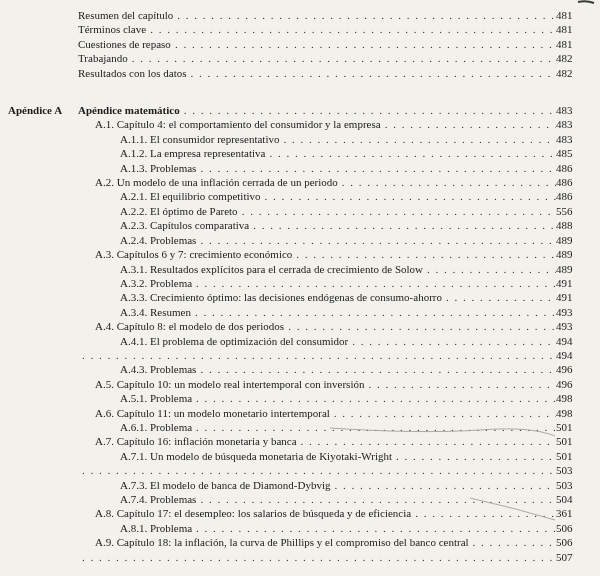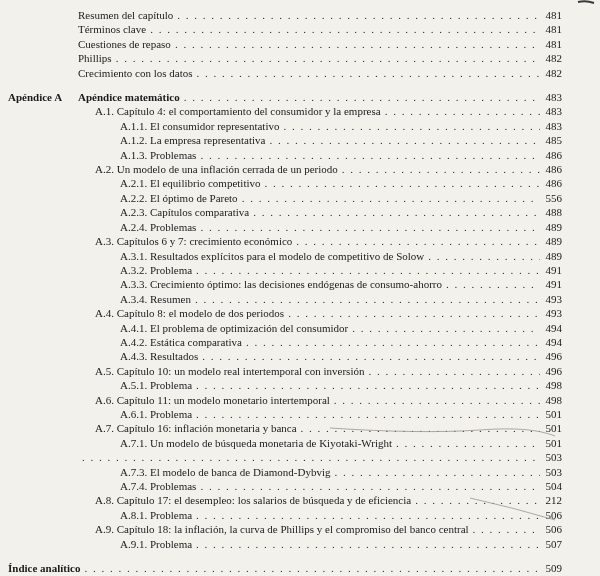--- a/index.html
+++ b/index.html
@@ -10,34 +10,34 @@
     width: 600px;
     height: 576px;
     background: #f2f1ec;
     font-family: "Liberation Serif", "DejaVu Serif", serif;
     color: #1b1b1b;
     overflow: hidden;
     position: relative;
   }
   .page {
     position: relative;
-    padding: 8px 38px 0 8px;
+    padding: 8px 22px 0 8px;
     box-sizing: border-box;
     width: 600px;
     height: 534px;
   }
   .toc-row {
     display: flex;
     align-items: baseline;
     font-size: 11px;
     line-height: 14.4px;
     white-space: nowrap;
   }
   .toc-row.gap {
-    margin-top: 10px;
+    margin-top: 23px;
   }
   .side {
     flex: 0 0 70px;
     font-weight: bold;
   }
   .title {
     flex: 0 0 auto;
     white-space: nowrap;
   }
   .level-2 .title { padding-left: 17px; }
@@ -47,21 +47,20 @@
     flex: 1 1 auto;
     overflow: hidden;
     white-space: nowrap;
     letter-spacing: 1.5px;
     padding: 0 3px 0 4px;
     color: #2a2a2a;
   }
   .pagenum {
     flex: 0 0 auto;
     min-width: 22px;
-    text-align: right;
   }
   .artifacts {
     position: absolute;
     top: 0;
     left: 0;
     width: 600px;
     height: 576px;
     pointer-events: none;
   }
 </style>
@@ -83,27 +82,27 @@
         <span class="pagenum">481</span>
       </div>
       <div class="toc-row level-1">
         <span class="side"></span>
         <span class="title">Cuestiones de repaso</span>
         <span class="leader">. . . . . . . . . . . . . . . . . . . . . . . . . . . . . . . . . . . . . . . . . . . . . . . . . . . . . . . . . . . . . . . . . . . . . . . . . . . . . . . . . . . . . . . . . . . . . . . . . . . . . . . . . . . . . . . . . . . . . . . . . . . . . . . . . . . . . . . . . . . . . . . . . . . . . . . . . . . . . . . . . . . . . . . . . . . . . . . . . . . . . . . . . . . . . . . . . . . . . . . . . . . . . . . . . . . . . . . . . . . . </span>
         <span class="pagenum">481</span>
       </div>
       <div class="toc-row level-1">
         <span class="side"></span>
-        <span class="title">Phillips</span>
+        <span class="title">Trabajando</span>
         <span class="leader">. . . . . . . . . . . . . . . . . . . . . . . . . . . . . . . . . . . . . . . . . . . . . . . . . . . . . . . . . . . . . . . . . . . . . . . . . . . . . . . . . . . . . . . . . . . . . . . . . . . . . . . . . . . . . . . . . . . . . . . . . . . . . . . . . . . . . . . . . . . . . . . . . . . . . . . . . . . . . . . . . . . . . . . . . . . . . . . . . . . . . . . . . . . . . . . . . . . . . . . . . . . . . . . . . . . . . . . . . . . . </span>
         <span class="pagenum">482</span>
       </div>
       <div class="toc-row level-1">
         <span class="side"></span>
-        <span class="title">Crecimiento con los datos</span>
+        <span class="title">Resultados con los datos</span>
         <span class="leader">. . . . . . . . . . . . . . . . . . . . . . . . . . . . . . . . . . . . . . . . . . . . . . . . . . . . . . . . . . . . . . . . . . . . . . . . . . . . . . . . . . . . . . . . . . . . . . . . . . . . . . . . . . . . . . . . . . . . . . . . . . . . . . . . . . . . . . . . . . . . . . . . . . . . . . . . . . . . . . . . . . . . . . . . . . . . . . . . . . . . . . . . . . . . . . . . . . . . . . . . . . . . . . . . . . . . . . . . . . . . </span>
         <span class="pagenum">482</span>
       </div>
       <div class="toc-row level-1 bold gap">
         <span class="side">Apéndice A</span>
         <span class="title">Apéndice matemático</span>
         <span class="leader">. . . . . . . . . . . . . . . . . . . . . . . . . . . . . . . . . . . . . . . . . . . . . . . . . . . . . . . . . . . . . . . . . . . . . . . . . . . . . . . . . . . . . . . . . . . . . . . . . . . . . . . . . . . . . . . . . . . . . . . . . . . . . . . . . . . . . . . . . . . . . . . . . . . . . . . . . . . . . . . . . . . . . . . . . . . . . . . . . . . . . . . . . . . . . . . . . . . . . . . . . . . . . . . . . . . . . . . . . . . . </span>
         <span class="pagenum">483</span>
       </div>
       <div class="toc-row level-2">
@@ -161,21 +160,21 @@
         <span class="pagenum">489</span>
       </div>
       <div class="toc-row level-2">
         <span class="side"></span>
         <span class="title">A.3. Capítulos 6 y 7: crecimiento económico</span>
         <span class="leader">. . . . . . . . . . . . . . . . . . . . . . . . . . . . . . . . . . . . . . . . . . . . . . . . . . . . . . . . . . . . . . . . . . . . . . . . . . . . . . . . . . . . . . . . . . . . . . . . . . . . . . . . . . . . . . . . . . . . . . . . . . . . . . . . . . . . . . . . . . . . . . . . . . . . . . . . . . . . . . . . . . . . . . . . . . . . . . . . . . . . . . . . . . . . . . . . . . . . . . . . . . . . . . . . . . . . . . . . . . . . </span>
         <span class="pagenum">489</span>
       </div>
       <div class="toc-row level-3">
         <span class="side"></span>
-        <span class="title">A.3.1. Resultados explícitos para el modelo de competitivo de Solow</span>
+        <span class="title">A.3.1. Resultados explícitos para el cerrada de crecimiento de Solow</span>
         <span class="leader">. . . . . . . . . . . . . . . . . . . . . . . . . . . . . . . . . . . . . . . . . . . . . . . . . . . . . . . . . . . . . . . . . . . . . . . . . . . . . . . . . . . . . . . . . . . . . . . . . . . . . . . . . . . . . . . . . . . . . . . . . . . . . . . . . . . . . . . . . . . . . . . . . . . . . . . . . . . . . . . . . . . . . . . . . . . . . . . . . . . . . . . . . . . . . . . . . . . . . . . . . . . . . . . . . . . . . . . . . . . . </span>
         <span class="pagenum">489</span>
       </div>
       <div class="toc-row level-3">
         <span class="side"></span>
         <span class="title">A.3.2. Problema</span>
         <span class="leader">. . . . . . . . . . . . . . . . . . . . . . . . . . . . . . . . . . . . . . . . . . . . . . . . . . . . . . . . . . . . . . . . . . . . . . . . . . . . . . . . . . . . . . . . . . . . . . . . . . . . . . . . . . . . . . . . . . . . . . . . . . . . . . . . . . . . . . . . . . . . . . . . . . . . . . . . . . . . . . . . . . . . . . . . . . . . . . . . . . . . . . . . . . . . . . . . . . . . . . . . . . . . . . . . . . . . . . . . . . . . </span>
         <span class="pagenum">491</span>
       </div>
       <div class="toc-row level-3">
@@ -197,27 +196,26 @@
         <span class="pagenum">493</span>
       </div>
       <div class="toc-row level-3">
         <span class="side"></span>
         <span class="title">A.4.1. El problema de optimización del consumidor</span>
         <span class="leader">. . . . . . . . . . . . . . . . . . . . . . . . . . . . . . . . . . . . . . . . . . . . . . . . . . . . . . . . . . . . . . . . . . . . . . . . . . . . . . . . . . . . . . . . . . . . . . . . . . . . . . . . . . . . . . . . . . . . . . . . . . . . . . . . . . . . . . . . . . . . . . . . . . . . . . . . . . . . . . . . . . . . . . . . . . . . . . . . . . . . . . . . . . . . . . . . . . . . . . . . . . . . . . . . . . . . . . . . . . . . </span>
         <span class="pagenum">494</span>
       </div>
       <div class="toc-row level-3">
         <span class="side"></span>
-        <span class="title">A.4.2. Estática comparativa</span>
         <span class="leader">. . . . . . . . . . . . . . . . . . . . . . . . . . . . . . . . . . . . . . . . . . . . . . . . . . . . . . . . . . . . . . . . . . . . . . . . . . . . . . . . . . . . . . . . . . . . . . . . . . . . . . . . . . . . . . . . . . . . . . . . . . . . . . . . . . . . . . . . . . . . . . . . . . . . . . . . . . . . . . . . . . . . . . . . . . . . . . . . . . . . . . . . . . . . . . . . . . . . . . . . . . . . . . . . . . . . . . . . . . . . </span>
         <span class="pagenum">494</span>
       </div>
       <div class="toc-row level-3">
         <span class="side"></span>
-        <span class="title">A.4.3. Resultados</span>
+        <span class="title">A.4.3. Problemas</span>
         <span class="leader">. . . . . . . . . . . . . . . . . . . . . . . . . . . . . . . . . . . . . . . . . . . . . . . . . . . . . . . . . . . . . . . . . . . . . . . . . . . . . . . . . . . . . . . . . . . . . . . . . . . . . . . . . . . . . . . . . . . . . . . . . . . . . . . . . . . . . . . . . . . . . . . . . . . . . . . . . . . . . . . . . . . . . . . . . . . . . . . . . . . . . . . . . . . . . . . . . . . . . . . . . . . . . . . . . . . . . . . . . . . . </span>
         <span class="pagenum">496</span>
       </div>
       <div class="toc-row level-2">
         <span class="side"></span>
         <span class="title">A.5. Capítulo 10: un modelo real intertemporal con inversión</span>
         <span class="leader">. . . . . . . . . . . . . . . . . . . . . . . . . . . . . . . . . . . . . . . . . . . . . . . . . . . . . . . . . . . . . . . . . . . . . . . . . . . . . . . . . . . . . . . . . . . . . . . . . . . . . . . . . . . . . . . . . . . . . . . . . . . . . . . . . . . . . . . . . . . . . . . . . . . . . . . . . . . . . . . . . . . . . . . . . . . . . . . . . . . . . . . . . . . . . . . . . . . . . . . . . . . . . . . . . . . . . . . . . . . . </span>
         <span class="pagenum">496</span>
       </div>
       <div class="toc-row level-3">
@@ -264,37 +262,36 @@
       <div class="toc-row level-3">
         <span class="side"></span>
         <span class="title">A.7.4. Problemas</span>
         <span class="leader">. . . . . . . . . . . . . . . . . . . . . . . . . . . . . . . . . . . . . . . . . . . . . . . . . . . . . . . . . . . . . . . . . . . . . . . . . . . . . . . . . . . . . . . . . . . . . . . . . . . . . . . . . . . . . . . . . . . . . . . . . . . . . . . . . . . . . . . . . . . . . . . . . . . . . . . . . . . . . . . . . . . . . . . . . . . . . . . . . . . . . . . . . . . . . . . . . . . . . . . . . . . . . . . . . . . . . . . . . . . . </span>
         <span class="pagenum">504</span>
       </div>
       <div class="toc-row level-2">
         <span class="side"></span>
         <span class="title">A.8. Capítulo 17: el desempleo: los salarios de búsqueda y de eficiencia</span>
         <span class="leader">. . . . . . . . . . . . . . . . . . . . . . . . . . . . . . . . . . . . . . . . . . . . . . . . . . . . . . . . . . . . . . . . . . . . . . . . . . . . . . . . . . . . . . . . . . . . . . . . . . . . . . . . . . . . . . . . . . . . . . . . . . . . . . . . . . . . . . . . . . . . . . . . . . . . . . . . . . . . . . . . . . . . . . . . . . . . . . . . . . . . . . . . . . . . . . . . . . . . . . . . . . . . . . . . . . . . . . . . . . . . </span>
-        <span class="pagenum">212</span>
+        <span class="pagenum">361</span>
       </div>
       <div class="toc-row level-3">
         <span class="side"></span>
         <span class="title">A.8.1. Problema</span>
         <span class="leader">. . . . . . . . . . . . . . . . . . . . . . . . . . . . . . . . . . . . . . . . . . . . . . . . . . . . . . . . . . . . . . . . . . . . . . . . . . . . . . . . . . . . . . . . . . . . . . . . . . . . . . . . . . . . . . . . . . . . . . . . . . . . . . . . . . . . . . . . . . . . . . . . . . . . . . . . . . . . . . . . . . . . . . . . . . . . . . . . . . . . . . . . . . . . . . . . . . . . . . . . . . . . . . . . . . . . . . . . . . . . </span>
         <span class="pagenum">506</span>
       </div>
       <div class="toc-row level-2">
         <span class="side"></span>
         <span class="title">A.9. Capítulo 18: la inflación, la curva de Phillips y el compromiso del banco central</span>
         <span class="leader">. . . . . . . . . . . . . . . . . . . . . . . . . . . . . . . . . . . . . . . . . . . . . . . . . . . . . . . . . . . . . . . . . . . . . . . . . . . . . . . . . . . . . . . . . . . . . . . . . . . . . . . . . . . . . . . . . . . . . . . . . . . . . . . . . . . . . . . . . . . . . . . . . . . . . . . . . . . . . . . . . . . . . . . . . . . . . . . . . . . . . . . . . . . . . . . . . . . . . . . . . . . . . . . . . . . . . . . . . . . . </span>
         <span class="pagenum">506</span>
       </div>
       <div class="toc-row level-3">
         <span class="side"></span>
-        <span class="title">A.9.1. Problema</span>
         <span class="leader">. . . . . . . . . . . . . . . . . . . . . . . . . . . . . . . . . . . . . . . . . . . . . . . . . . . . . . . . . . . . . . . . . . . . . . . . . . . . . . . . . . . . . . . . . . . . . . . . . . . . . . . . . . . . . . . . . . . . . . . . . . . . . . . . . . . . . . . . . . . . . . . . . . . . . . . . . . . . . . . . . . . . . . . . . . . . . . . . . . . . . . . . . . . . . . . . . . . . . . . . . . . . . . . . . . . . . . . . . . . . </span>
         <span class="pagenum">507</span>
       </div>
       <div class="toc-row level-0 bold gap">
         <span class="title">Índice analítico</span>
         <span class="leader">. . . . . . . . . . . . . . . . . . . . . . . . . . . . . . . . . . . . . . . . . . . . . . . . . . . . . . . . . . . . . . . . . . . . . . . . . . . . . . . . . . . . . . . . . . . . . . . . . . . . . . . . . . . . . . . . . . . . . . . . . . . . . . . . . . . . . . . . . . . . . . . . . . . . . . . . . . . . . . . . . . . . . . . . . . . . . . . . . . . . . . . . . . . . . . . . . . . . . . . . . . . . . . . . . . . . . . . . . . . . </span>
         <span class="pagenum">509</span>
       </div>
     </div>
 

